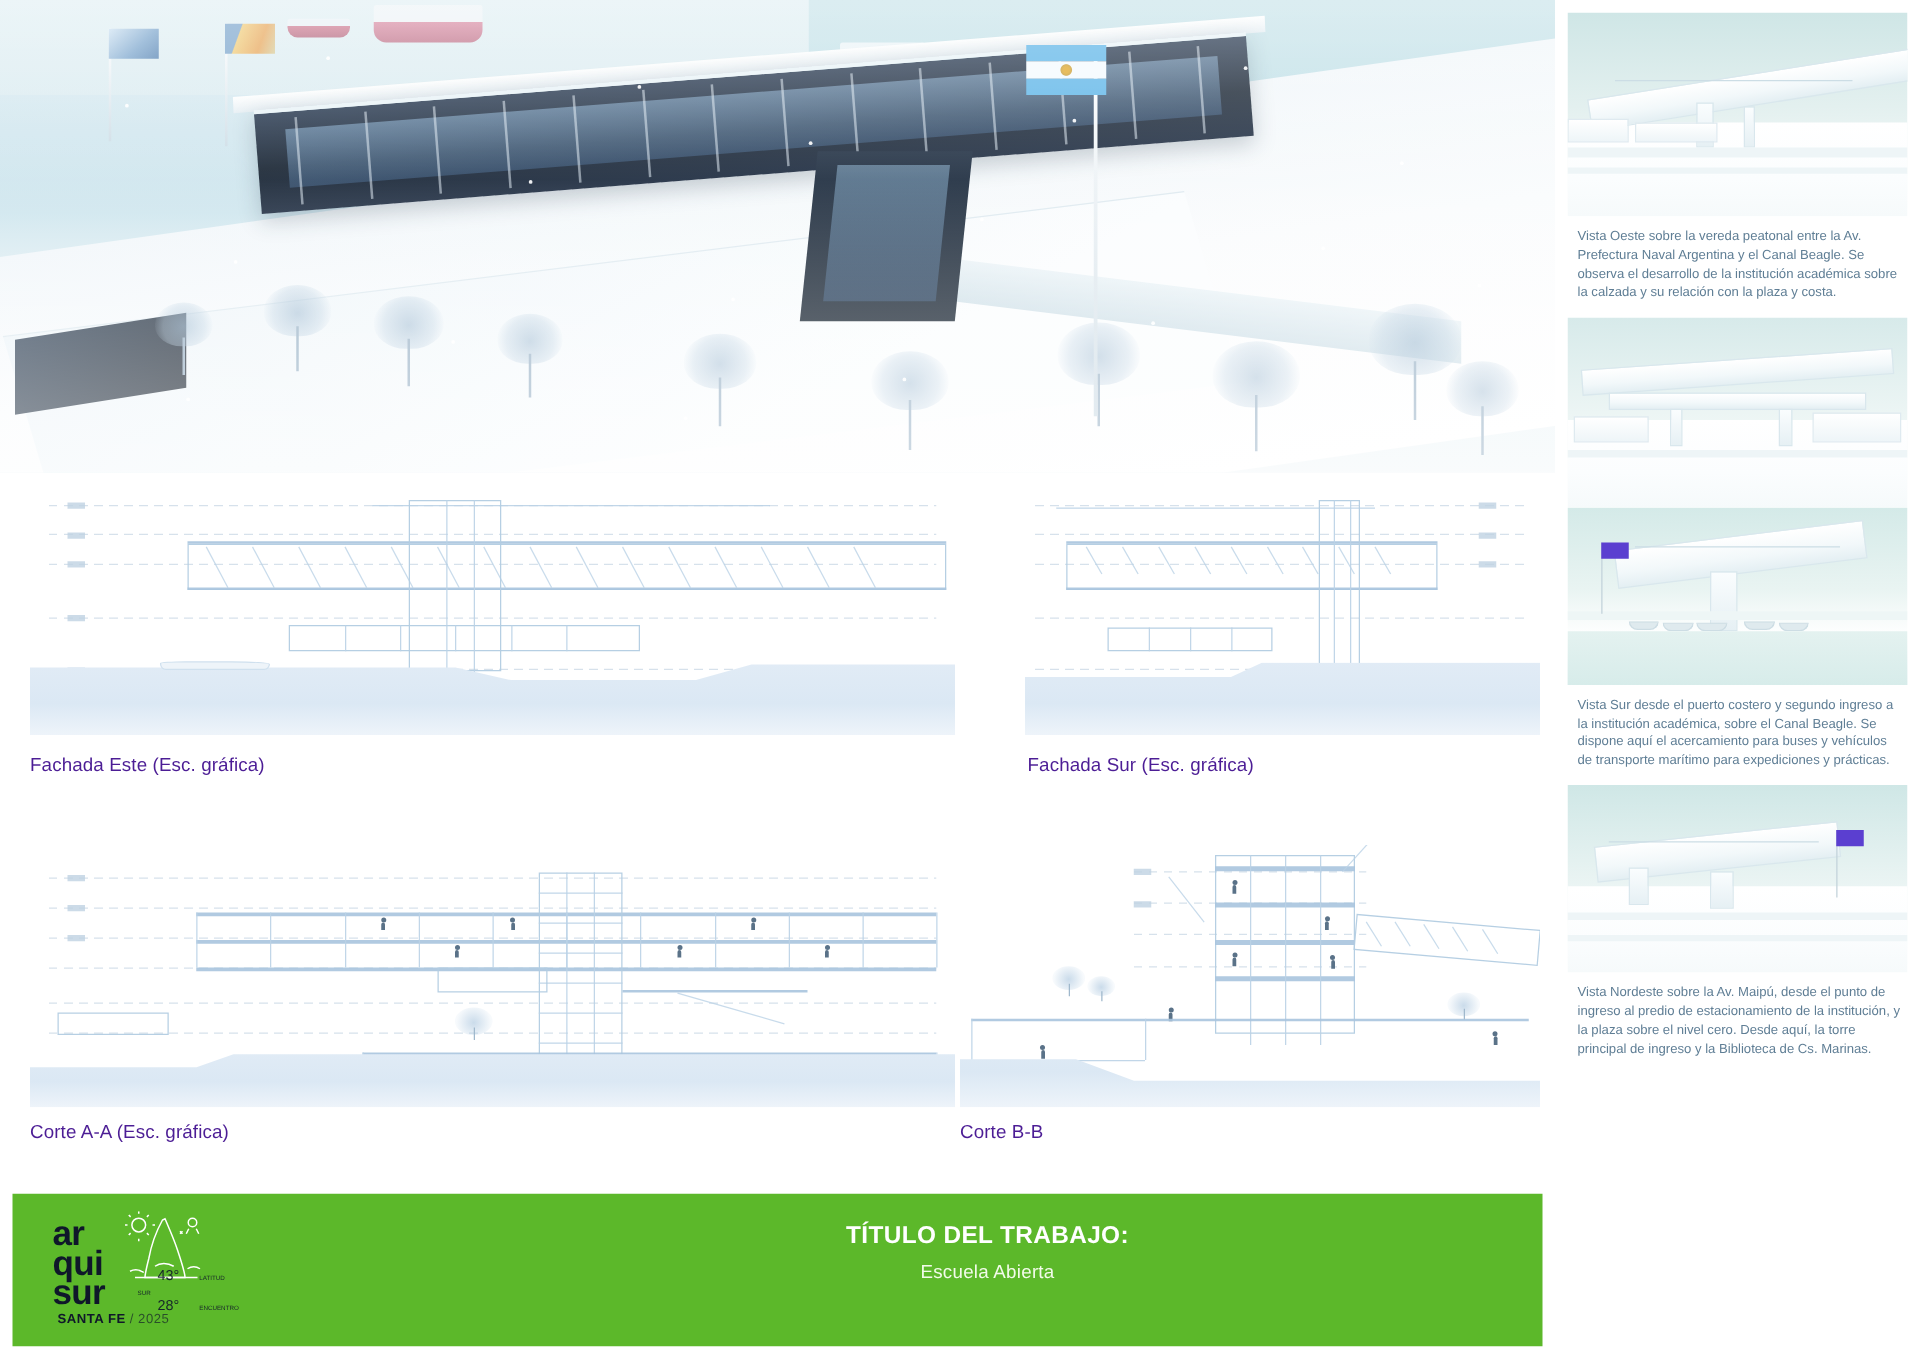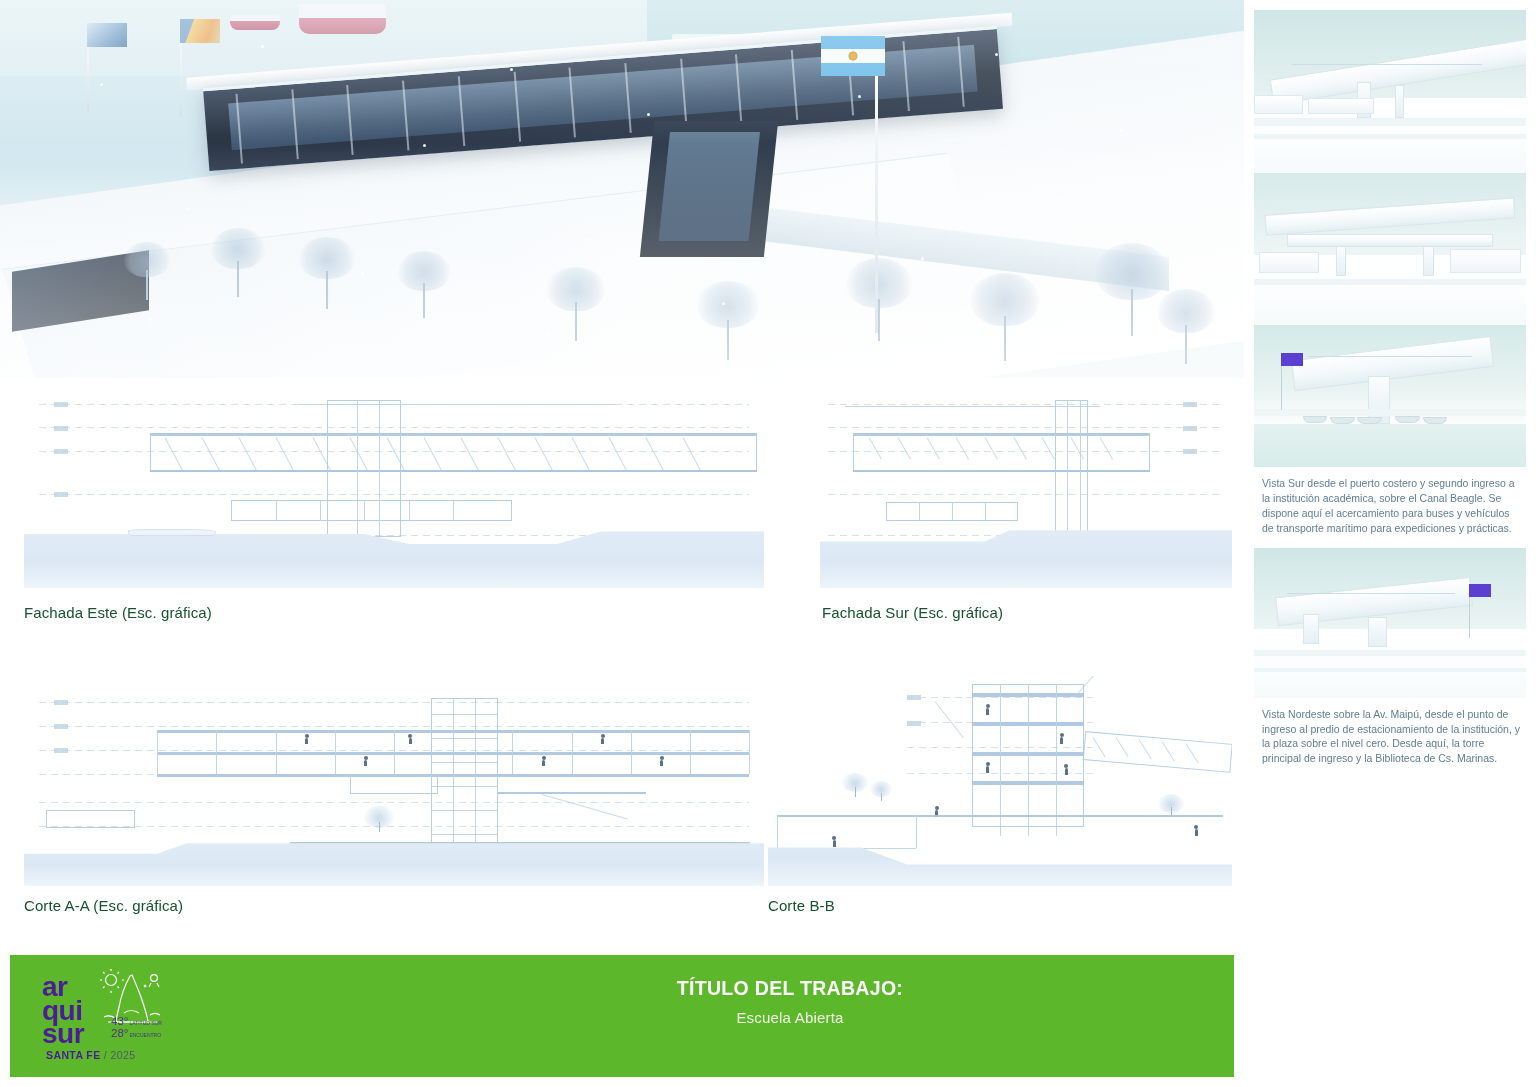--- a/index.html
+++ b/index.html
@@ -117,21 +117,21 @@
   .snow i {
     position: absolute; width: 3px; height: 3px; border-radius: 50%;
     background: rgba(255,255,255,.92);
   }
   .hero .haze {
     position: absolute; inset: 0;
     background: linear-gradient(180deg, rgba(255,255,255,.34) 0%, rgba(255,255,255,.06) 38%, rgba(255,255,255,.5) 100%);
   }
   .draw-cell { position: absolute; }
   .draw-label {
-    font-size: 15px; color: #14532d; letter-spacing: .1px; white-space: nowrap;
+    font-size: 15px; color: #4c1d95; letter-spacing: .1px; white-space: nowrap;
   }
   .dwg { position: relative; width: 100%; height: 100%; overflow: hidden; }
   .dwg .lvl {
     position: absolute; left: 2%; right: 2%; height: 1px;
     background: repeating-linear-gradient(90deg,#cfdce8 0 7px, rgba(255,255,255,0) 7px 12px);
     opacity: .85;
   }
   .dwg .lvl-tick {
     position: absolute; left: 4%; width: 14px; height: 5px;
     background: #bfd2e2; opacity: .8;
@@ -209,26 +209,26 @@
   .f-sub  { font-size: 15px; color: #f2fbea; margin-top: 9px; letter-spacing: .2px; }
   .f-pseudo { position: absolute; left: 176px; top: 22px; }
   .f-title  { position: absolute; left: 780px; top: 22px; transform: translateX(-50%); }
   .f-title .f-sub { text-align: center; }
   .f-right-inner { position: absolute; left: 16px; top: 16px; }
   .f-right .l1, .f-right .l2 { font-size: 13.5px; font-weight: bold; color: #ffffff; letter-spacing: .2px; }
   .f-right .l2 { margin-top: 1px; }
   .f-right .l3 { font-size: 11.5px; color: #eefbe4; margin-top: 6px; letter-spacing: .2px; }
 
   
-  .logo { position: absolute; left: 28px; top: 14px; width: 130px; height: 96px; color: #4c1d95; }
+  .logo { position: absolute; left: 28px; top: 14px; width: 130px; height: 96px; color: #0f172a; }
   .logo .words { position: absolute; left: 4px; top: 6px; line-height: .84; }
   .logo .words div { font-size: 28px; font-weight: bold; letter-spacing: -.5px; }
   .logo .deg { position: absolute; left: 72px; top: 46px; line-height: 1.05; }
   .logo .deg div { font-size: 11.5px; font-weight: bold; }
-  .logo .deg span { font-size: 5px; font-weight: normal; opacity: .9; margin-left: 1px; }
+  .logo .deg span { font-size: 5px; font-weight: normal; opacity: .9; margin-left: 16px; }
   .logo .santafe {
     position: absolute; left: 8px; bottom: 4px; font-size: 10.5px;
     font-weight: bold; letter-spacing: .4px;
   }
   .logo .santafe em { font-style: normal; font-weight: normal; opacity: .65; }
   .logo svg { position: absolute; left: 56px; top: 0; }
 </style>
 </head>
 <body>
 
@@ -560,20 +560,21 @@
         <div class="grd"></div>
         <div class="tr-deck" style="left:6%;top:30%;width:96%;height:16%;transform:rotate(-9deg);"></div>
         <div class="tr-web" style="left:14%;top:33%;width:70%;"></div>
         <div class="col" style="left:38%;top:44%;width:5%;height:22%;"></div>
         <div class="col" style="left:52%;top:46%;width:3%;height:20%;"></div>
         <div class="massing" style="left:0%;top:52%;width:18%;height:12%;"></div>
         <div class="massing" style="left:20%;top:54%;width:24%;height:10%;"></div>
         <div class="road" style="left:0;top:66%;width:100%;height:5%;"></div>
         <div class="road" style="left:0;top:76%;width:100%;height:3%;"></div>
       </div>
+      <div class="caption">Vista Oeste sobre la vereda peatonal entre la Av. Prefectura Naval Argentina y el Canal Beagle. Se observa el desarrollo de la institución académica sobre la calzada y su relación con la plaza y costa.</div>
     </div>
 
     <div class="side-block">
       <div class="thumb" style="height:152px;">
         <div class="sky" style="background:linear-gradient(180deg,#d7eaea 0%,#ecf5f4 50%,#ffffff 100%)"></div>
         <div class="grd"></div>
         <div class="tr-deck" style="left:4%;top:22%;width:92%;height:14%;transform:rotate(-4deg);"></div>
         <div class="tr-deck" style="left:12%;top:40%;width:76%;height:9%;"></div>
         <div class="col" style="left:30%;top:48%;width:4%;height:20%;"></div>
         <div class="col" style="left:62%;top:48%;width:4%;height:20%;"></div>

